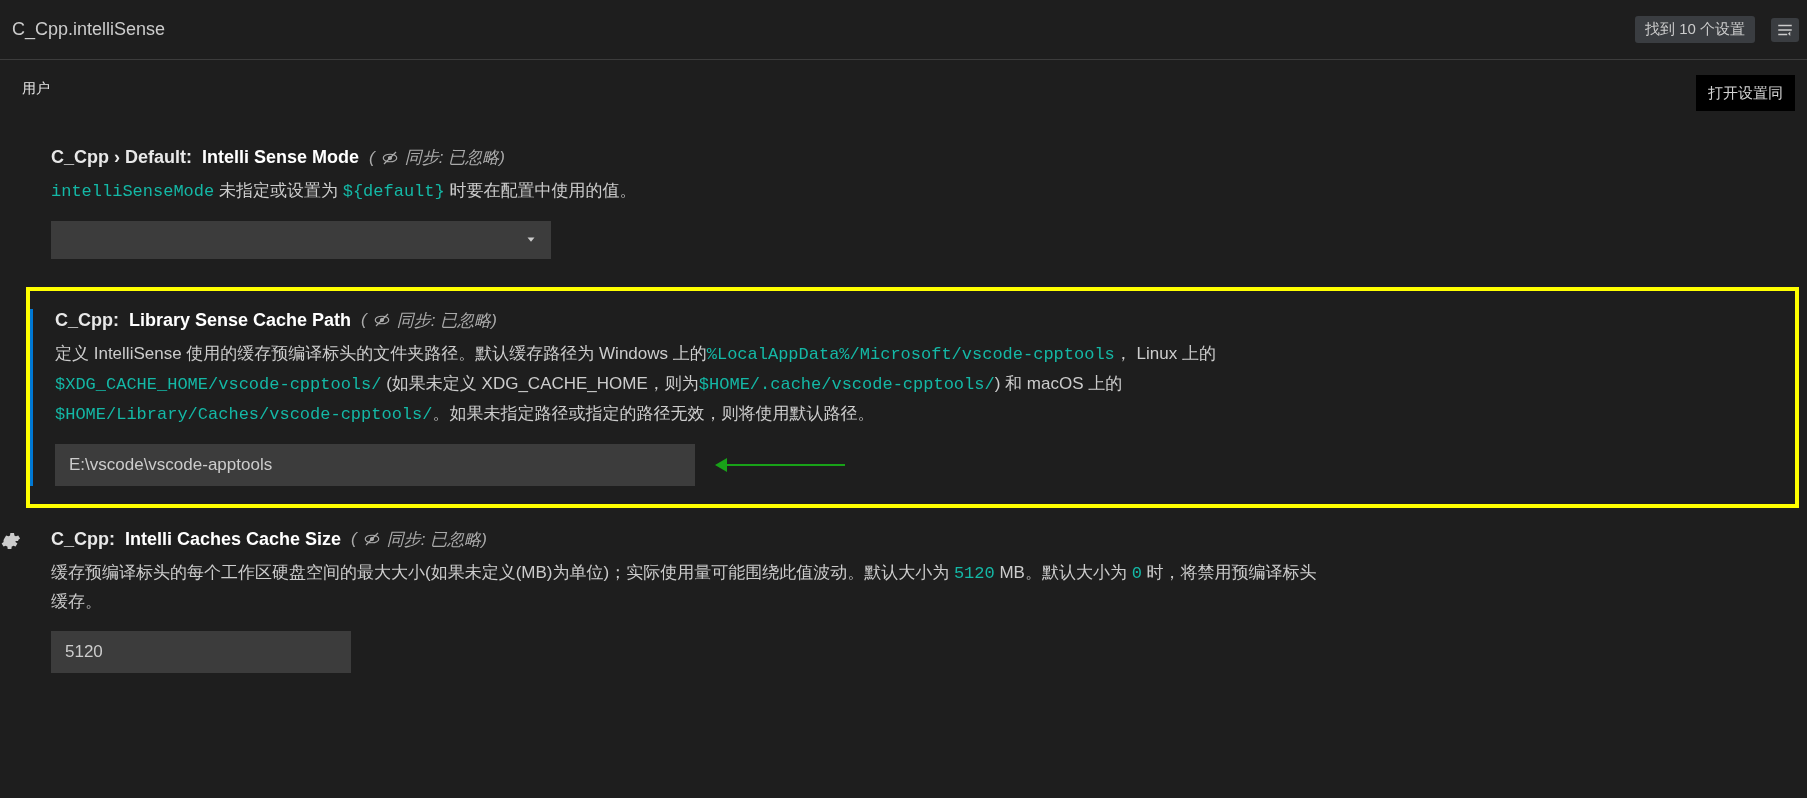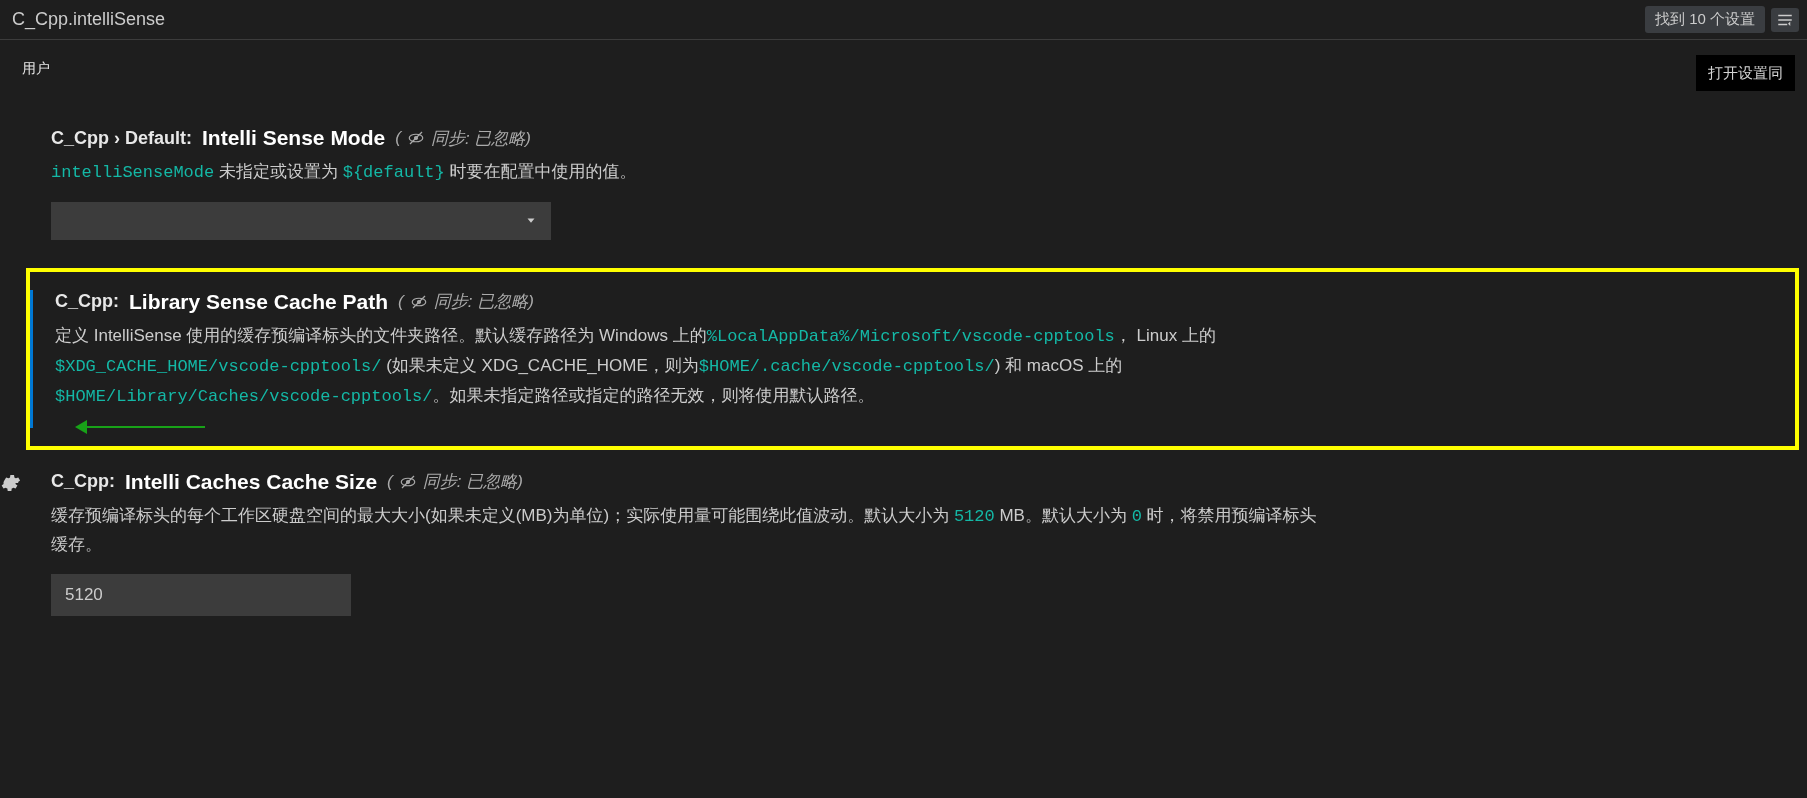--- a/index.html
+++ b/index.html
@@ -6,36 +6,36 @@
     body {
       font-family: "Segoe UI", "Microsoft YaHei", -apple-system, sans-serif;
       background: #1e1e1e;
       color: #cccccc;
       width: 1807px;
       height: 798px;
       overflow: hidden;
       font-size: 16px;
     }
     .search-bar {
-      height: 40px;
+      height: 60px;
       display: flex;
       align-items: center;
       justify-content: space-between;
       padding: 0 8px 0 12px;
       border-bottom: 1px solid #3c3c3c;
       background: #1e1e1e;
     }
     .search-text {
       color: #cccccc;
       font-size: 18px;
     }
     .search-right {
       display: flex;
       align-items: center;
-      gap: 6px;
+      gap: 16px;
     }
     .count-badge {
       background: #3a3d41;
       padding: 4px 10px;
       color: #cccccc;
       font-size: 15px;
       border-radius: 3px;
     }
     .filter-icon {
       width: 28px;
@@ -120,21 +120,21 @@
       flex-wrap: wrap;
     }
     .crumb-prefix {
       color: #e8e8e8;
       font-weight: 700;
       font-size: 18px;
     }
     .crumb-name {
       color: #ffffff;
       font-weight: 700;
-      font-size: 21px;
+      font-size: 18px;
     }
     .sync-label {
       color: #aaaaaa;
       font-style: italic;
       font-size: 17px;
       display: inline-flex;
       align-items: center;
       gap: 6px;
     }
     .sync-icon { width: 18px; height: 18px; }
@@ -285,20 +285,21 @@
                   <line x1="4" y1="20" x2="20" y2="4"></line>
                 </svg>
             </span>
             <span>同步: 已忽略)</span>
           </span>
         </div>
         <div class="desc">
           <span>定义 IntelliSense 使用的缓存预编译标头的文件夹路径。默认缓存路径为 Windows 上的</span><span class="mono">%LocalAppData%/Microsoft/vscode-cpptools</span><span>，  Linux 上的 </span><span class="mono">$XDG_CACHE_HOME/vscode-cpptools/</span><span> (如果未定义 XDG_CACHE_HOME，则为</span><span class="mono">$HOME/.cache/vscode-cpptools/</span><span>) 和 macOS 上的 </span><span class="mono">$HOME/Library/Caches/vscode-cpptools/</span><span>。如果未指定路径或指定的路径无效，则将使用默认路径。</span>
         </div>
         <div style="display:flex;align-items:center">
+          <input class="text-input" value="E:\vscode\vscode-apptools" style="">
           <span class="arrow-anno"></span>
         </div>
       </div>
     </div>
 
     <div class="setting-block">
       <span class="gear-gutter">
         <svg viewBox="0 0 24 24">
             <path d="M12 8a4 4 0 100 8 4 4 0 000-8zm9 4a7 7 0 00-.1-1l2.1-1.6-2-3.5-2.5 1a7 7 0 00-1.7-1l-.4-2.6h-4l-.4 2.6a7 7 0 00-1.7 1l-2.5-1-2 3.5L5 11a7 7 0 000 2l-2.1 1.6 2 3.5 2.5-1c.5.4 1.1.7 1.7 1l.4 2.6h4l.4-2.6c.6-.3 1.2-.6 1.7-1l2.5 1 2-3.5-2.1-1.6c.1-.3.1-.7.1-1z"></path>
           </svg>

